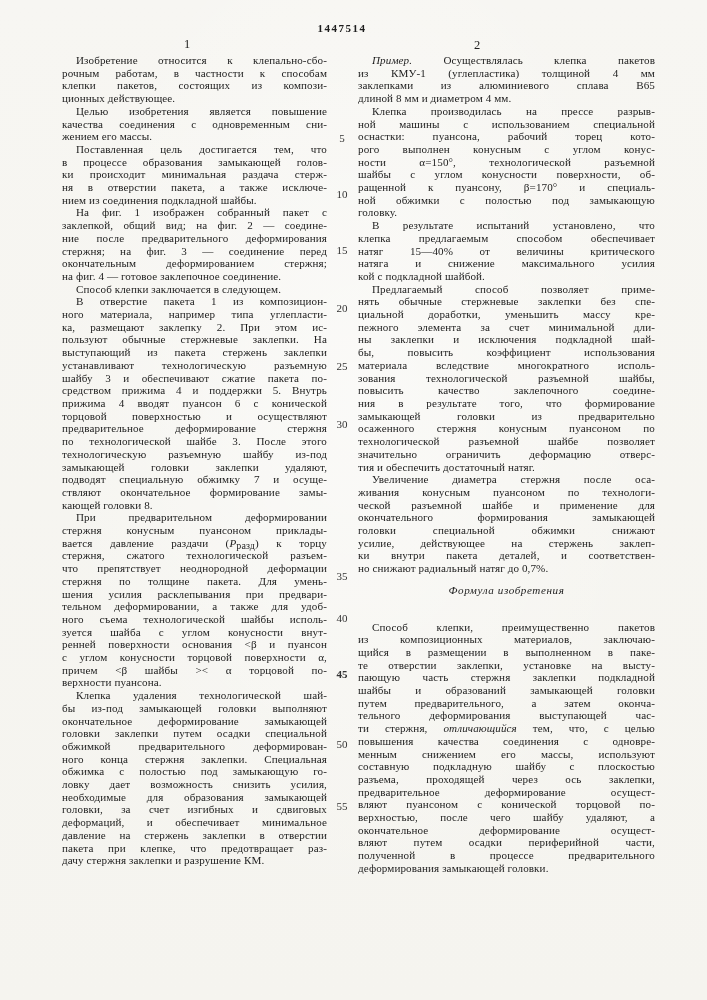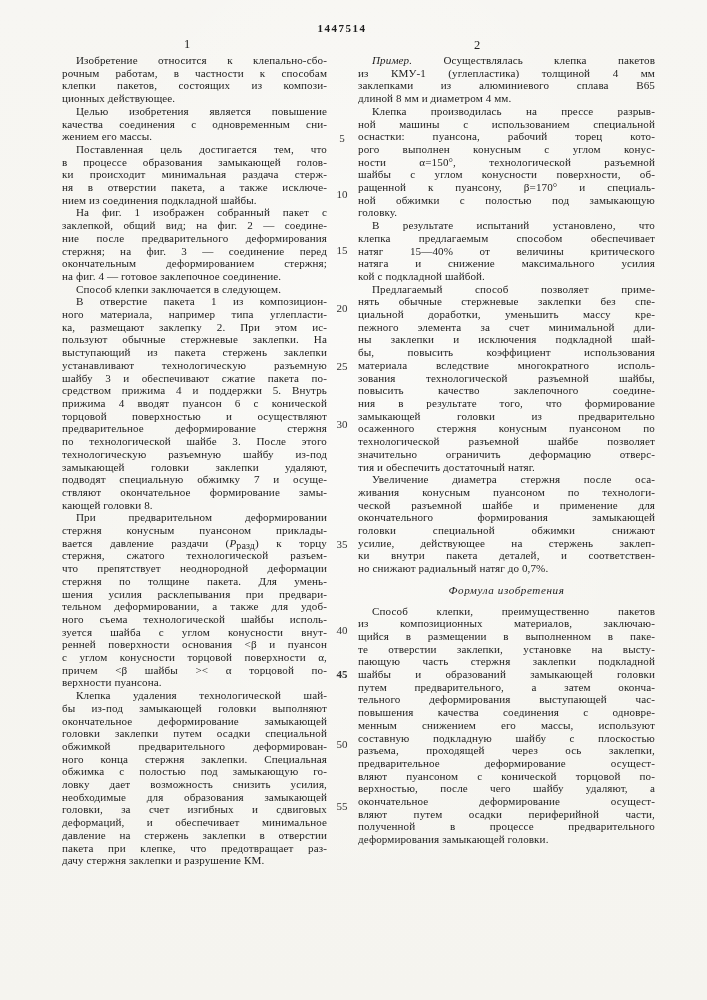--- a/index.html
+++ b/index.html
@@ -29,21 +29,21 @@
     font-size:11.1px;line-height:12.7px;letter-spacing:0.1px;
   }
   .col.left{left:62px;width:265px;}
   .col.right{left:358px;width:297px;}
   .ln{text-align:justify;text-align-last:justify;min-height:12.7px;}
   .ln.end{text-align-last:left;}
   .ln.in{text-indent:14px;}
   .ln.head{
     text-align-last:center;
     font-style:italic;letter-spacing:0.6px;
-    margin:9px 0 8px 0;
+    margin:9px 0 24px 0;
   }
   .ln i{font-style:italic;}
   .ln sub{font-size:10px;vertical-align:-2px;line-height:0;}
   .gutter{position:absolute;left:328px;top:0;width:28px;height:1000px;}
   .marker{
     position:absolute;width:100%;text-align:center;
     font-size:11px;color:#333;
   }
 </style>
 </head>
@@ -121,22 +121,22 @@
       <div class="ln end">дачу стержня заклепки и разрушение КМ.</div>
     </div>
 
   <div class="gutter">
       <div class="marker" style="top: 132px;">5</div>
       <div class="marker" style="top: 188px;">10</div>
       <div class="marker" style="top: 244px;">15</div>
       <div class="marker" style="top: 302px;">20</div>
       <div class="marker" style="top: 360px;">25</div>
       <div class="marker" style="top: 418px;">30</div>
-      <div class="marker" style="top: 538px;">35</div>
-      <div class="marker" style="top: 612px; margin-top: 12px;">40</div>
+      <div class="marker" style="top: 570px;">35</div>
+      <div class="marker" style="top: 612px;">40</div>
       <div class="marker" style="top: 668px; font-weight: bold;">45</div>
       <div class="marker" style="top: 738px;">50</div>
       <div class="marker" style="top: 800px;">55</div>
     </div>
 
   <div class="col right">
       <div class="ln in"><i>Пример.</i> Осуществлялась клепка пакетов</div>
       <div class="ln ">из КМУ-1 (углепластика) толщиной 4 мм</div>
       <div class="ln ">заклепками из алюминиевого сплава В65</div>
       <div class="ln end">длиной 8 мм и диаметром 4 мм.</div>
@@ -179,20 +179,21 @@
       <div class="ln end">но снижают радиальный натяг до 0,7%.</div>
       <div class="ln head">Формула изобретения</div>
       <div class="ln in">Способ клепки, преимущественно пакетов</div>
       <div class="ln ">из композиционных материалов, заключаю-</div>
       <div class="ln ">щийся в размещении в выполненном в паке-</div>
       <div class="ln ">те отверстии заклепки, установке на высту-</div>
       <div class="ln ">пающую часть стержня заклепки подкладной</div>
       <div class="ln ">шайбы и образований замыкающей головки</div>
       <div class="ln ">путем предварительного, а затем оконча-</div>
       <div class="ln ">тельного деформирования выступающей час-</div>
+      <div class="ln ">ти стержня, <i>отличающийся</i> тем, что, с целью</div>
       <div class="ln ">повышения качества соединения с одновре-</div>
       <div class="ln ">менным снижением его массы, используют</div>
       <div class="ln ">составную подкладную шайбу с плоскостью</div>
       <div class="ln ">разъема, проходящей через ось заклепки,</div>
       <div class="ln ">предварительное деформирование осущест-</div>
       <div class="ln ">вляют пуансоном с конической торцовой по-</div>
       <div class="ln ">верхностью, после чего шайбу удаляют, а</div>
       <div class="ln ">окончательное деформирование осущест-</div>
       <div class="ln ">вляют путем осадки периферийной части,</div>
       <div class="ln ">полученной в процессе предварительного</div>

